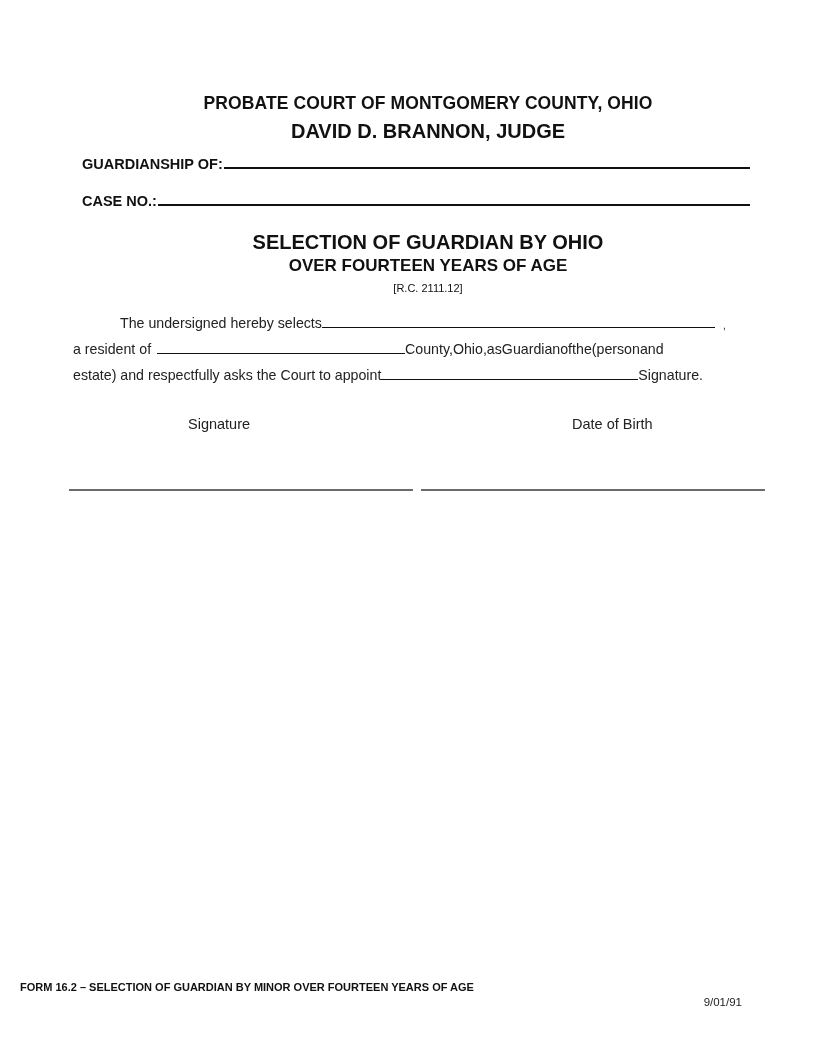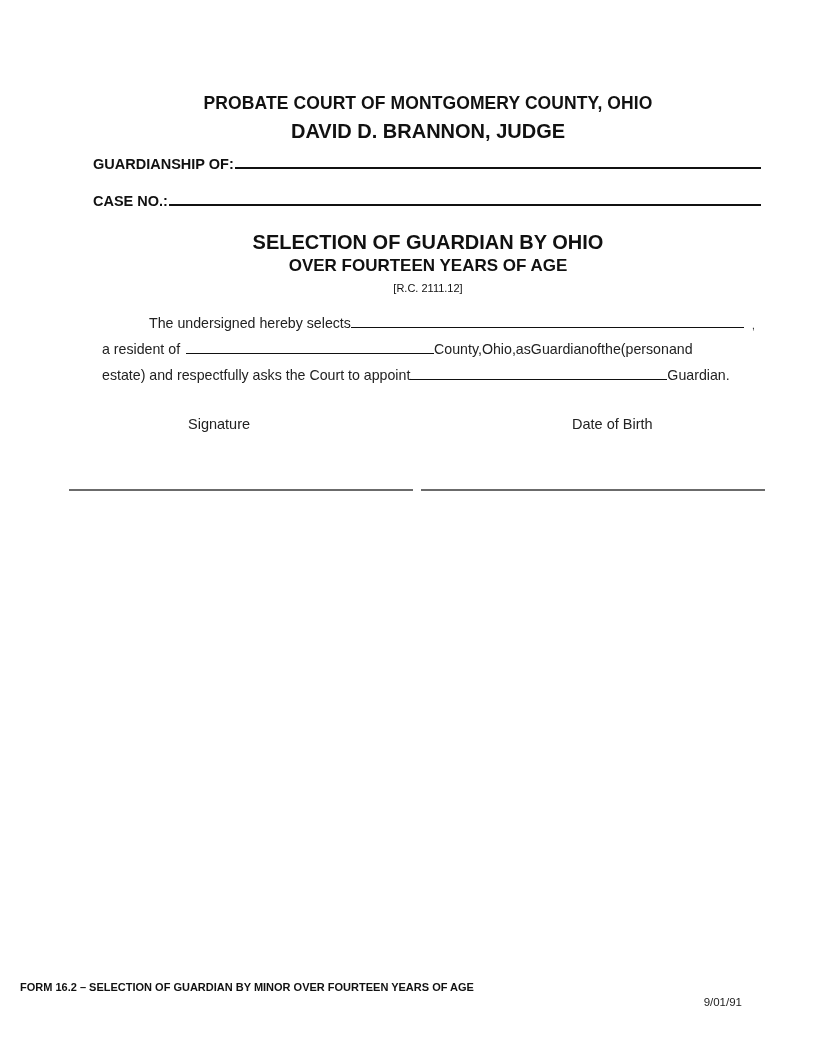--- a/index.html
+++ b/index.html
@@ -4,30 +4,30 @@
 <style>
   html, body { margin: 0; padding: 0; background: #ffffff; }
   body {
     width: 816px; height: 1056px; position: relative; overflow: hidden;
     font-family: "Liberation Sans", "DejaVu Sans", sans-serif; color: #111;
   }
   .abs { position: absolute; padding-left: 20px; }
   .center { left: 0; width: 816px; text-align: center; }
   .court { top: 93px; font-size: 17.5px; font-weight: bold; letter-spacing: 0.1px; }
   .judge { top: 120px; font-size: 20px; font-weight: bold; }
-  .field-row { left: 73px; width: 668px; display: flex; align-items: flex-end; font-weight: bold; font-size: 14.5px; }
+  .field-row { left: 62px; width: 668px; display: flex; align-items: flex-end; font-weight: bold; font-size: 14.5px; }
   .field-row .lbl { white-space: nowrap; }
   .field-row .line { flex: 1; border-bottom: 2px solid #111; height: 0; margin-bottom: 3px; margin-left: 1px; }
   .guardianship { top: 156px; }
   .caseno { top: 193px; }
   .title1 { top: 231px; font-size: 20px; font-weight: bold; }
   .title2 { top: 256px; font-size: 17px; font-weight: bold; }
   .title3 { top: 282px; font-size: 11px; font-weight: normal; }
   .para { font-size: 14.2px; color: #222; }
-  .p-line { display: flex; align-items: flex-end; position: absolute; left: 73px; width: 671px; margin-left: 29px; }
+  .p-line { display: flex; align-items: flex-end; position: absolute; left: 73px; width: 671px; }
   .blank { border-bottom: 1px solid #111; height: 0; margin-bottom: 3px; display: inline-block; }
   .l1 { top: 315px; }
   .l2 { top: 341px; }
   .l3 { top: 367px; }
   .sig-label { top: 416px; font-size: 14.5px; color: #222; }
   .sig-line { top: 489px; height: 0; border-top: 2px solid #6b6b6b; }
   .footer { top: 981px; left: 0; width: 692px; text-align: left; font-size: 11px; font-weight: bold; }
   .footer-date { top: 996px; right: 74px; font-size: 11.5px; color: #222; }
 </style>
 </head>
@@ -69,21 +69,21 @@
     <span>Guardian</span>
     <span>of</span>
     <span>the</span>
     <span>(person</span>
     <span>and</span>
   </div>
 
   <div class="p-line para l3">
     <span style="white-space:nowrap;">estate) and respectfully asks the Court to appoint</span>
     <span class="blank" style="width:257px;"></span>
-    <span>Guardian.</span>
+    <span>Signature.</span>
   </div>
 
   <div class="abs sig-label" style="left:168px;">Signature</div>
   <div class="abs sig-label" style="left:552px;">Date of Birth</div>
   <div class="abs sig-line" style="left:69px; width:324px;"></div>
   <div class="abs sig-line" style="left:421px; width:324px;"></div>
 
   <div class="abs footer">FORM 16.2 – SELECTION OF GUARDIAN BY MINOR OVER FOURTEEN YEARS OF AGE</div>
   <div class="abs footer-date">9/01/91</div>
 </div>

